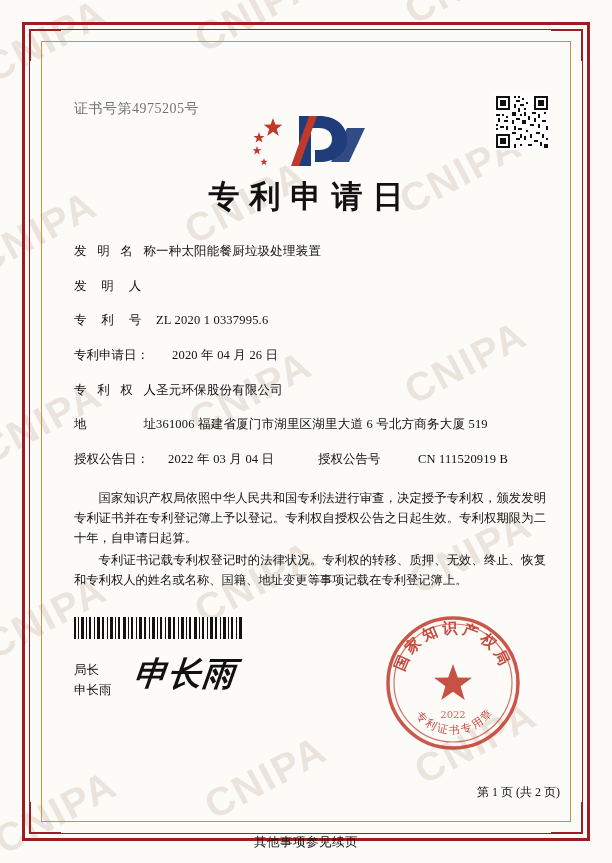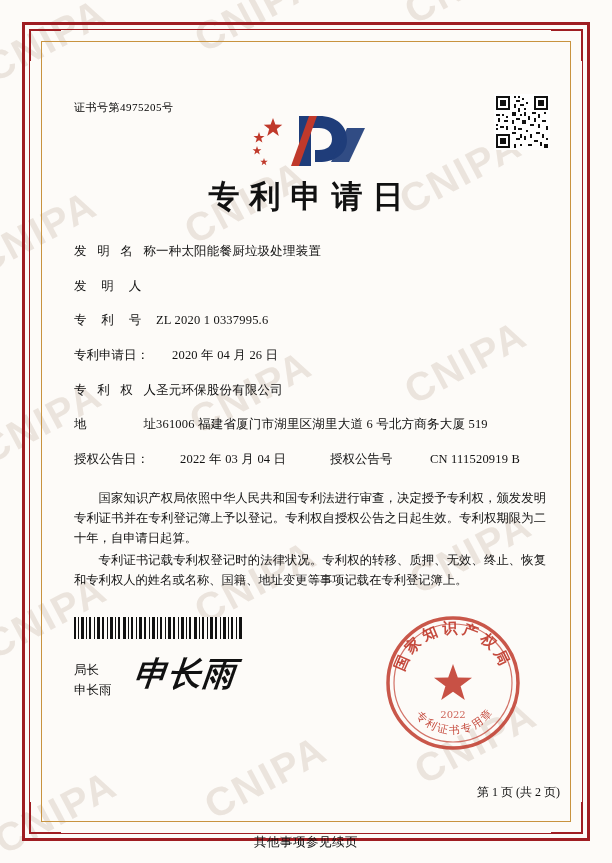--- a/index.html
+++ b/index.html
@@ -67,22 +67,22 @@
   
   .content {
     position: absolute;
     left: 52px; top: 52px; right: 52px; bottom: 52px;
   }
 
   .cert-no {
     position: absolute;
     left: 22px;
     top: 48px;
-    font-size: 11px;
-    color: #000000;
+    font-size: 14px;
+    color: #737373;
     letter-spacing: 0.5px;
   }
 
   
   .qr {
     position: absolute;
     right: 10px;
     top: 42px;
     width: 56px;
     height: 56px;
@@ -396,21 +396,21 @@
         <div class="field-label">
             <span>地</span>
             <span style="flex:1"></span>
             <span>址</span>
           </div>
         <div class="field-value" style="max-width:405px">361006 福建省厦门市湖里区湖里大道 6 号北方商务大厦 519</div>
       </div>
 
       <div class="field-row dual">
         <div class="field-label" style="display:block">授权公告日：</div>
-        <div class="field-value" style="margin-left:24px; width:150px">2022 年 03 月 04 日</div>
+        <div class="field-value" style="margin-left:12px; width:150px">2022 年 03 月 04 日</div>
         <div class="field-label2">授权公告号</div>
         <div class="field-value" style="margin-left:8px">CN 111520919 B</div>
       </div>
     </div>
 
     <div class="paras">
       <div class="para">国家知识产权局依照中华人民共和国专利法进行审查，决定授予专利权，颁发发明专利证书并在专利登记簿上予以登记。专利权自授权公告之日起生效。专利权期限为二十年，自申请日起算。</div>
       <div class="para">专利证书记载专利权登记时的法律状况。专利权的转移、质押、无效、终止、恢复和专利权人的姓名或名称、国籍、地址变更等事项记载在专利登记簿上。</div>
     </div>
 

